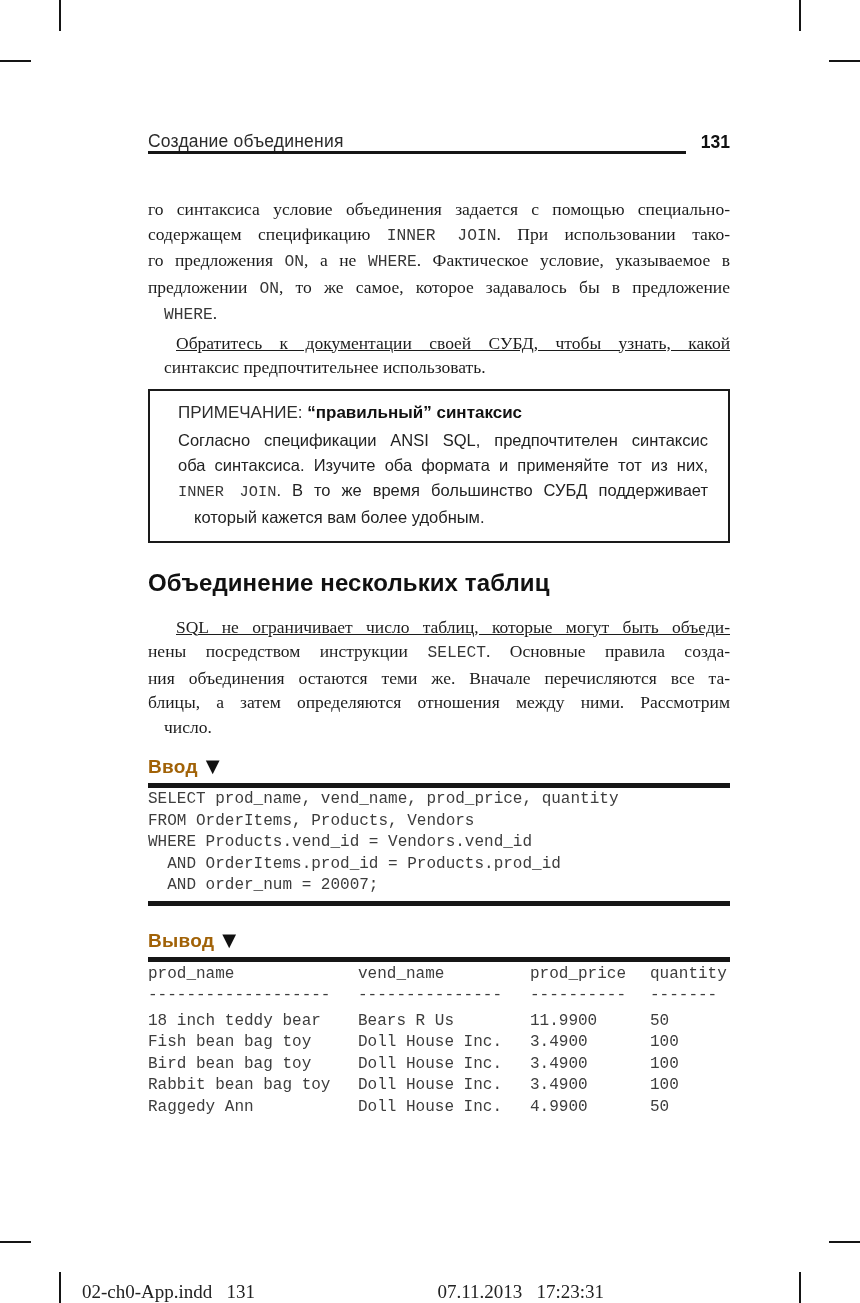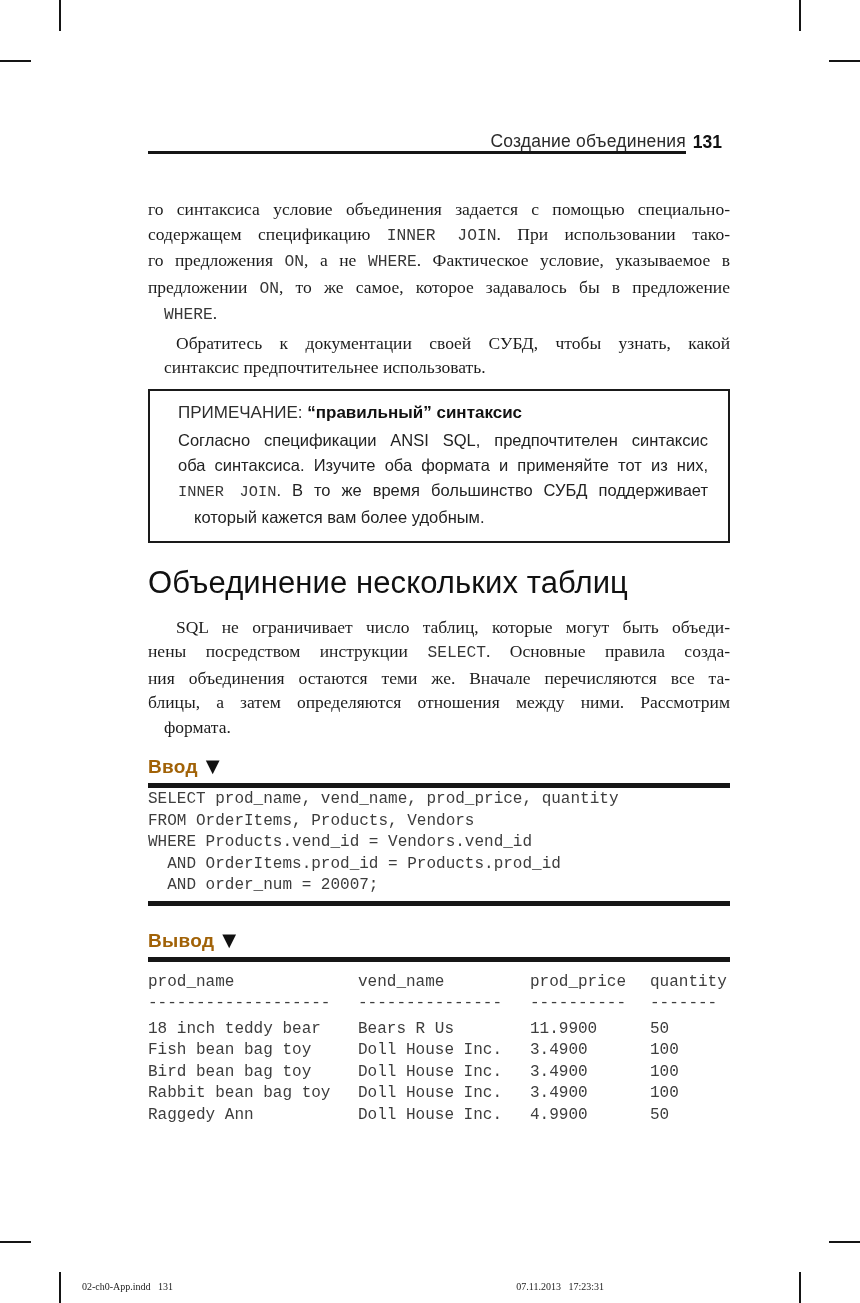--- a/index.html
+++ b/index.html
@@ -15,37 +15,37 @@
   
   .crop { position: absolute; background: #151515; }
   .crop.v { width: 2px; height: 31px; }
   .crop.h { width: 31px; height: 2px; }
 
   
   .pg-header { position: absolute; top: 130px; left: 148px; width: 582px; height: 24px; }
   .pg-header .rule { position: absolute; left: 0; right: 44px; bottom: 0; height: 3px; background: #161616; }
   .pg-header .htitle {
     position: absolute; left: 0; right: 44px; bottom: 2px;
-    text-align: right;
+    text-align: left;
     font-family: "Liberation Sans", sans-serif;
     font-size: 17.5px; color: #2b2b2b; letter-spacing: 0.2px;
   }
   .pg-header .hnum {
-    position: absolute; right: 8px; bottom: 1px;
+    position: absolute; right: 0; bottom: 1px;
     font-family: "Liberation Sans", sans-serif;
     font-weight: bold; font-size: 17.5px; color: #111;
   }
 
   
   .content { position: absolute; left: 148px; top: 197px; width: 582px; }
 
   .para { font-size: 17.5px; line-height: 24.5px; }
   .jline { text-align: justify; text-align-last: justify; text-justify: inter-word; }
   .jline.lastline { text-align-last: left; margin-left: 16px; }
-  .jline.indent { padding-left: 28px; }
+  .jline.indent { padding-left: 28px; text-decoration: underline; }
   .mono {
     font-family: "Liberation Mono", "DejaVu Sans Mono", monospace;
     font-size: 0.93em; color: #383838;
   }
   .bold { font-weight: bold; }
 
   #para2 { margin-top: 3px; }
 
   
   .note-box {
@@ -56,21 +56,21 @@
     color: #222;
   }
   .note-title { font-size: 17px; margin-bottom: 5px; color: #2e2e2e; }
   .note-title .bold { color: #111; }
   .note-body { font-size: 16.5px; line-height: 25px; }
 
   
   .section-heading {
     margin-top: 26px;
     font-family: "Liberation Sans", sans-serif;
-    font-weight: normal; font-size: 31px; line-height: 28px; color: #111;
+    font-weight: bold; font-size: 24px; line-height: 28px; color: #111;
     letter-spacing: 0.1px;
   }
 
   #para3 { margin-top: 18px; }
 
   
   .io-heading { margin-top: 14px; }
   .io-heading.out { margin-top: 21px; }
   .io-heading .io-label {
     font-family: "Liberation Sans", sans-serif;
@@ -88,31 +88,31 @@
   
   .code-block {
     margin-top: 1px;
     font-family: "Liberation Mono", "DejaVu Sans Mono", monospace;
     font-size: 16px; line-height: 21.5px; color: #3d3d3d;
   }
   .code-line { white-space: pre; }
 
   
   .out-table {
-    margin-top: 10px;
+    margin-top: 2px;
     font-family: "Liberation Mono", "DejaVu Sans Mono", monospace;
     font-size: 16px; line-height: 21.5px; color: #3d3d3d;
   }
   .trow { display: grid; grid-template-columns: 210px 172px 120px 1fr; }
   .trow.tdash { margin-bottom: 4px; }
   .tcell { white-space: pre; }
 
   
   .pg-footer { position: absolute; left: 0; top: 1276px; width: 686px; height: 27px;
-    font-family: "Liberation Serif", serif; font-size: 10px; color: #222; }
+    font-family: "Liberation Serif", serif; font-size: 19px; color: #222; }
   .pg-footer .fleft  { position: absolute; left: 82px;  top: 5px; white-space: pre; }
   .pg-footer .fright { position: absolute; right: 82px; top: 5px; white-space: pre; }
 </style>
 </head>
 <body>
 
 <div class="crop v" style="left:59px;  top:0;"></div>
 <div class="crop v" style="left:799px; top:0;"></div>
 <div class="crop h" style="left:0;     top:60px;"></div>
 <div class="crop h" style="left:829px; top:60px;"></div>
@@ -152,21 +152,21 @@
       </div>
   </div>
 
   <div class="section-heading">Объединение нескольких таблиц</div>
 
   <div class="para" id="para3">
       <div class="jline indent"><span>SQL не ограничивает число таблиц, которые могут быть объеди-</span></div>
       <div class="jline"><span>нены посредством инструкции </span><span class="mono">SELECT</span><span>. Основные правила созда-</span></div>
       <div class="jline"><span>ния объединения остаются теми же. Вначале перечисляются все та-</span></div>
       <div class="jline"><span>блицы, а затем определяются отношения между ними. Рассмотрим</span></div>
-      <div class="jline lastline"><span>формата.</span></div>
+      <div class="jline lastline"><span>число.</span></div>
     </div>
 
   <div class="io-heading">
     <span class="io-label">Ввод</span><span class="tri">▼</span>
     <div class="io-rule"></div>
   </div>
 
   <div class="code-block">
       <div class="code-line">SELECT prod_name, vend_name, prod_price, quantity</div>
       <div class="code-line">FROM OrderItems, Products, Vendors</div>

